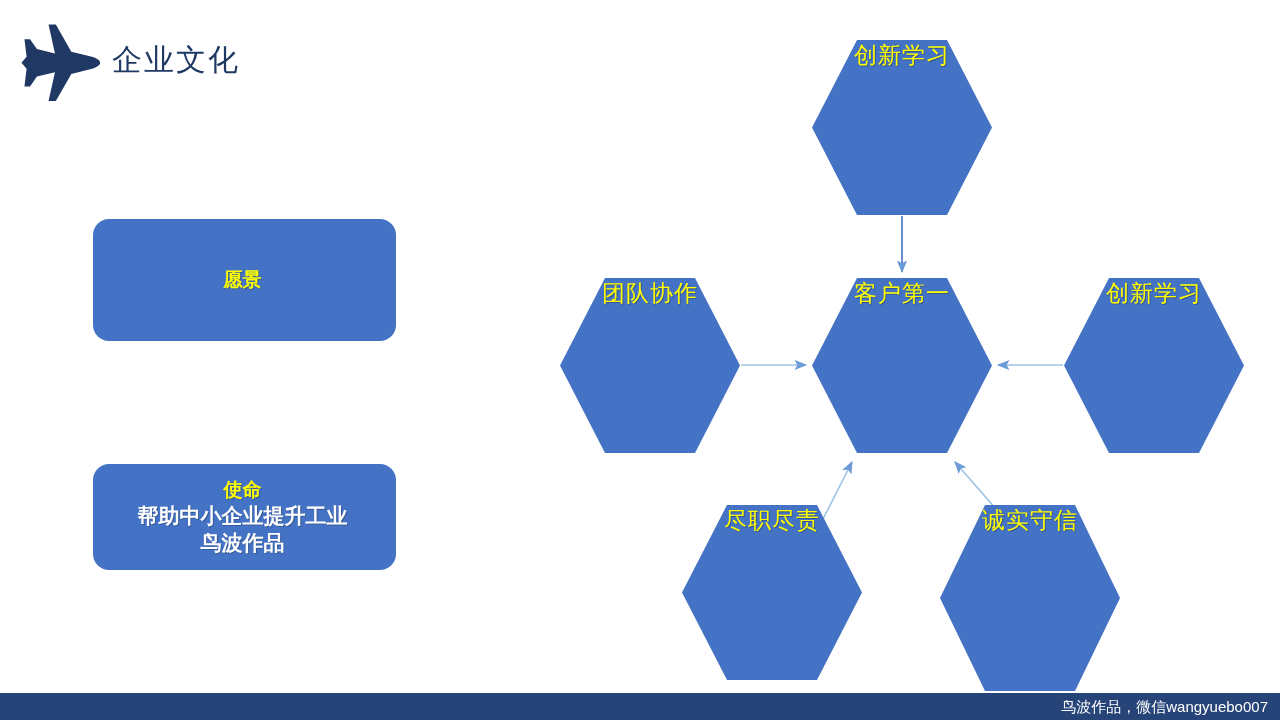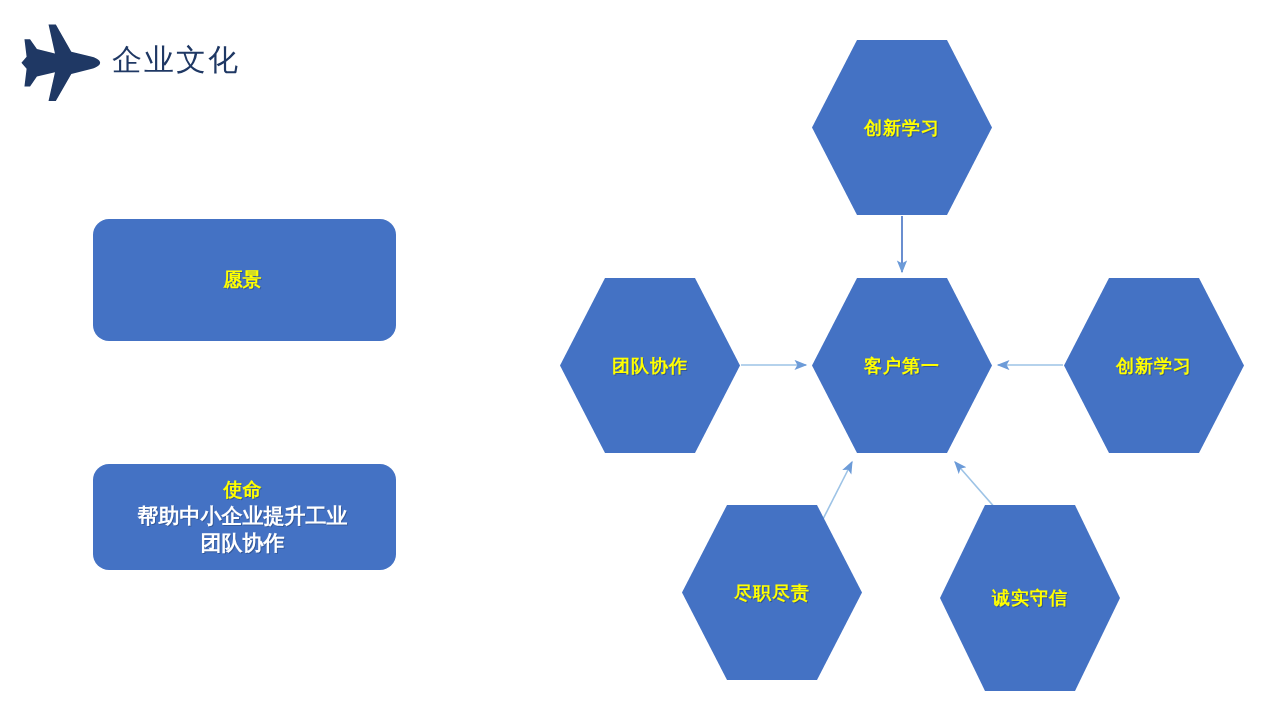--- a/index.html
+++ b/index.html
@@ -85,25 +85,25 @@
     left: 540px;
     top: 20px;
     width: 740px;
     height: 660px;
   }
   .hex {
     position: absolute;
     background: #4472C4;
     clip-path: polygon(25% 0%, 75% 0%, 100% 50%, 75% 100%, 25% 100%, 0% 50%);
     display: flex;
-    align-items: center;
+    align-items: flex-start;
     justify-content: center;
     color: #FFFF00;
-    font-size: 18px;
-    font-weight: bold;
+    font-size: 23px;
+    font-weight: normal;
     text-shadow: 1px 1px 0 rgba(0,0,0,0.25);
     letter-spacing: 1px;
   }
   
   #hex-top     { left: 272px; top:  20px; width: 180px; height: 175px; }
   #hex-left    { left:  20px; top: 258px; width: 180px; height: 175px; }
   #hex-center  { left: 272px; top: 258px; width: 180px; height: 175px; }
   #hex-right   { left: 524px; top: 258px; width: 180px; height: 175px; }
   #hex-bottom-left  { left: 142px; top: 485px; width: 180px; height: 175px; }
   #hex-bottom-right { left: 400px; top: 485px; width: 180px; height: 186px; }
@@ -152,21 +152,21 @@
     <div id="slide-title">企业文化</div>
   </div>
 
   <div class="info-card" id="card-vision">
     <div class="info-card-title">愿景</div>
   </div>
 
   <div class="info-card" id="card-mission">
     <div class="info-card-title">使命</div>
     <div class="info-card-body">帮助中小企业提升工业
-团队协作</div>
+鸟波作品</div>
   </div>
 
   <div id="hex-cluster">
 
     <svg id="arrow-layer" viewBox="0 0 740 660">
       <defs>
         <marker id="ah" markerWidth="9" markerHeight="9" refX="7.2" refY="3.2" orient="auto" markerUnits="strokeWidth">
           <path d="M0,0 L8,3.2 L0,6.4 L1.8,3.2 Z" fill="#6C9BD8"></path>
         </marker>
       </defs>
@@ -201,14 +201,17 @@
     <div class="hex" id="hex-bottom-left">
       <span>尽职尽责</span>
     </div>
 
     <div class="hex" id="hex-bottom-right">
       <span>诚实守信</span>
     </div>
 
   </div>
 
+  <div id="footer-bar">
+    <div id="footer-text">鸟波作品，微信wangyuebo007</div>
+  </div>
 
 </div>
 
 </body></html>

